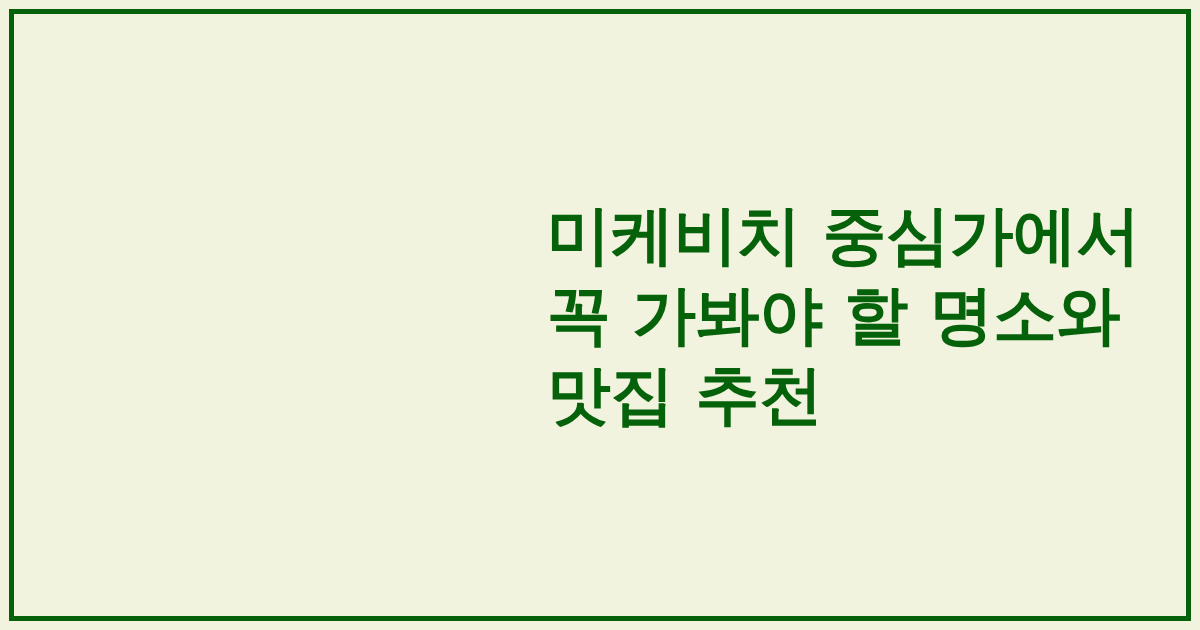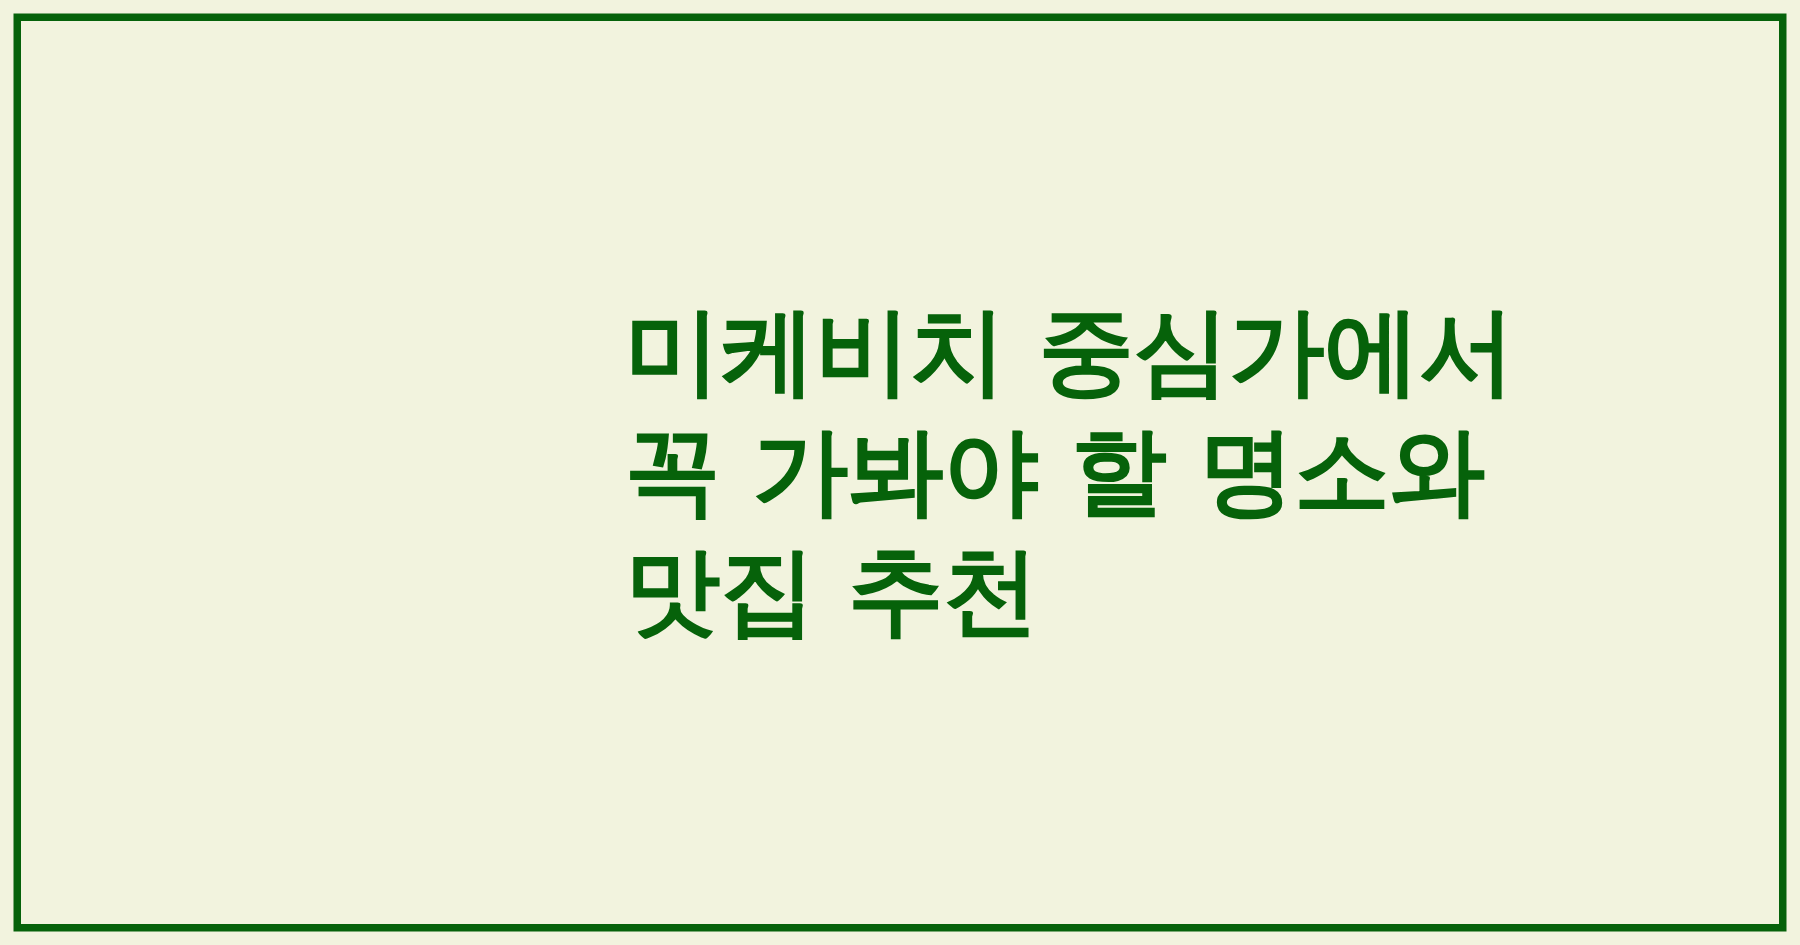--- a/index.html
+++ b/index.html
@@ -39,21 +39,21 @@
   
   .title-area {
     position: absolute;
     left: 0;
     top: 0;
     width: 1200px;
     height: 630px;
     box-sizing: border-box;
     display: flex;
     align-items: center;
-    justify-content: center;
+    justify-content: flex-end;
     padding-left: 286px;
     padding-right: 60px;
   }
 
   .title {
     margin: 0;
     font-family: "DejaVu Sans", "Liberation Sans", sans-serif;
     font-weight: 700;
     font-size: 64px;
     line-height: 80px;

